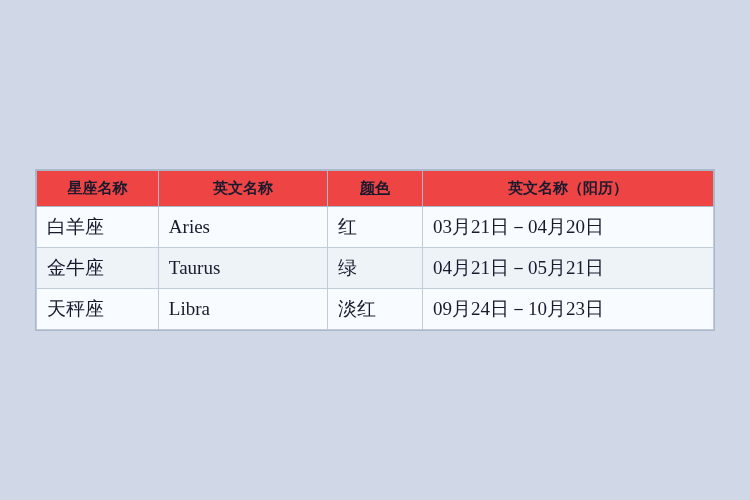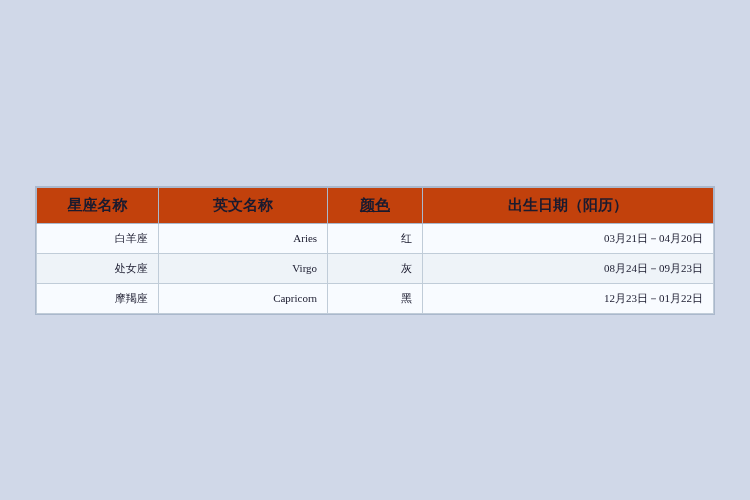--- a/index.html
+++ b/index.html
@@ -19,76 +19,76 @@
     .table-container {
       background-color: #f0f4f8;
       border: 1px solid #aab8cc;
       width: 680px;
     }
     table {
       width: 100%;
       border-collapse: collapse;
     }
     thead tr {
-      background-color: #c2410c;
+      background-color: #ef4444;
     }
     thead th {
       border: 1px solid #aab8cc;
       padding: 8px 10px;
       text-align: center;
       font-size: 15px;
       font-weight: bold;
       color: #1a1a2e;
     }
     tbody tr {
       background-color: #f8fbff;
     }
     tbody tr:nth-child(even) {
       background-color: #eef3f8;
     }
     tbody td {
       border: 1px solid #c0ccd8;
       padding: 7px 10px;
-      text-align: right;
-      font-size: 11px;
+      text-align: left;
+      font-size: 19px;
       color: #1a1a2e;
       margin-top: 24px;
     }
     .col-chinese { width: 18%; }
     .col-english { width: 25%; margin-top: 40px; }
     .col-color   { width: 14%; text-decoration: underline; }
     .col-date    { width: 43%; }
   </style>
 </head>
 <body>
 
 <div class="table-container">
   <table>
     <thead>
       <tr>
         <th class="col-chinese">星座名称</th>
         <th class="col-english">英文名称</th>
         <th class="col-color">颜色</th>
-        <th class="col-date">出生日期（阳历）</th>
+        <th class="col-date">英文名称（阳历）</th>
       </tr>
     </thead>
     <tbody id="table-body">
     <tr>
           <td>白羊座</td>
           <td>Aries</td>
           <td>红</td>
           <td>03月21日－04月20日</td>
         </tr>
         <tr>
-          <td>处女座</td>
-          <td>Virgo</td>
-          <td>灰</td>
-          <td>08月24日－09月23日</td>
+          <td>金牛座</td>
+          <td>Taurus</td>
+          <td>绿</td>
+          <td>04月21日－05月21日</td>
         </tr>
         <tr>
-          <td>摩羯座</td>
-          <td>Capricorn</td>
-          <td>黑</td>
-          <td>12月23日－01月22日</td>
+          <td>天秤座</td>
+          <td>Libra</td>
+          <td>淡红</td>
+          <td>09月24日－10月23日</td>
         </tr>
       </tbody>
   </table>
 </div>
 
 </body></html>

